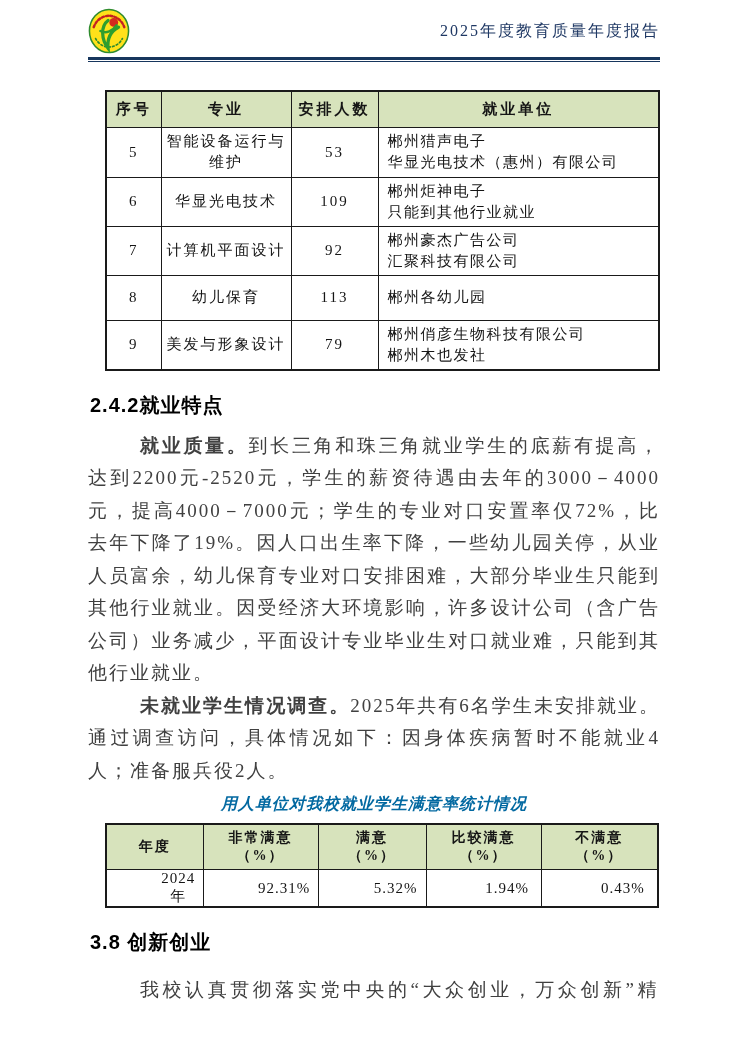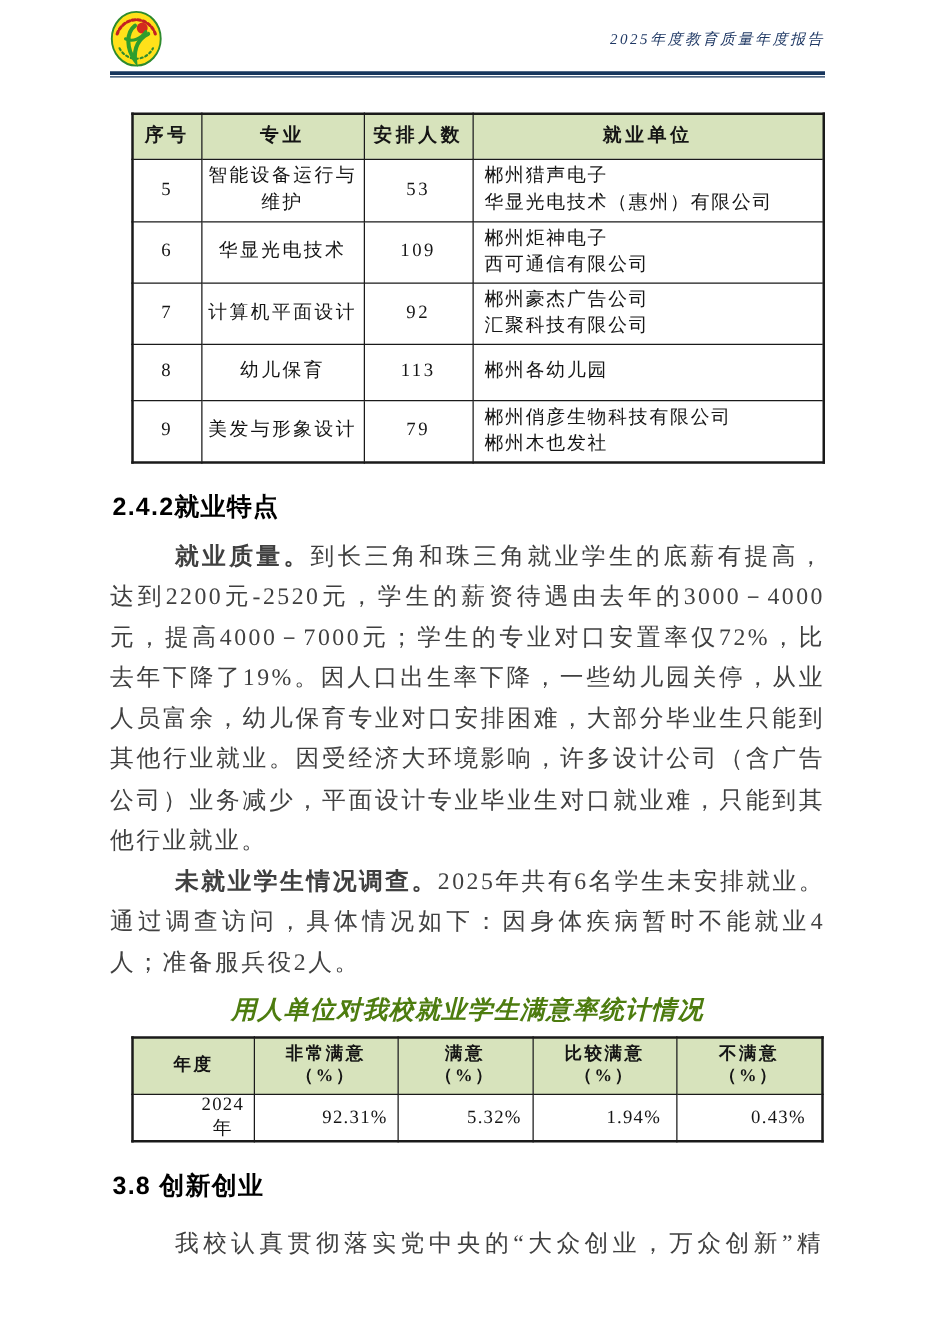--- a/index.html
+++ b/index.html
@@ -9,22 +9,22 @@
   html,body{background:#ffffff;}
   .page{position:relative; width:750px; height:1060px; background:#fff; overflow:hidden;
         font-family:"Liberation Serif", serif; color:var(--ink);}
   .content{margin:0 90px 0 88px; width:572px;}
 
   
   .header{display:flex; align-items:center; padding-top:8px; height:54px;}
   .logo{flex:0 0 auto;}
   .school{margin-left:7px; font-family:"Liberation Sans", sans-serif; font-weight:bold;
           font-size:18px; letter-spacing:1px; color:var(--navy);}
-  .rtitle{margin-left:auto; font-size:12px; letter-spacing:2px; color:var(--navy);
-          font-style:italic;}
+  .rtitle{margin-left:auto; font-size:16px; letter-spacing:2px; color:var(--navy);
+          }
   .rule-thick{margin-top:3px; height:3px; background:var(--rule);}
   .rule-thin{margin-top:1px; height:1px; background:var(--rule);}
 
   
   table{border-collapse:collapse; table-layout:fixed;}
   .emp{margin:28px 0 0 17px; width:553px; border:2px solid var(--border);}
   .emp th,.emp td{border:1px solid var(--border); font-size:15px; letter-spacing:2px;
       vertical-align:middle; text-align:center; padding:3px 4px; line-height:21px;}
   .emp th{background:var(--green); font-weight:bold; height:36px; letter-spacing:3px;}
   .emp td.l{text-align:left; padding-left:9px; letter-spacing:1.5px;}
@@ -34,22 +34,22 @@
 
   
   .h2{margin:21px 0 0 2px; font-family:"Liberation Sans", sans-serif; font-weight:bold;
       font-size:20px; letter-spacing:1px; color:#000;}
   p.body{margin-top:11px; font-size:19px; line-height:32.5px; letter-spacing:2px;
       text-align:justify; text-indent:52px; color:#404040;}
   p.body b{letter-spacing:2px;}
   p.p2{margin-top:0;}
   p.p3{margin-top:18px; letter-spacing:3.5px; text-align-last:justify;}
 
-  .caption{margin-top:7px; text-align:center; font-weight:bold; font-size:20px;
-      letter-spacing:1px; font-style:italic; color:#4d7c0f;}
+  .caption{margin-top:7px; text-align:center; font-weight:bold; font-size:16px;
+      letter-spacing:1px; font-style:italic; color:#0369a1;}
 
   .sat{margin:8px 0 0 17px; width:552px; border:2px solid var(--border);}
   .sat th,.sat td{border:1px solid var(--border); text-align:center; vertical-align:middle;}
   .sat th{background:var(--green); font-weight:bold; font-size:14px; line-height:18px;
       padding:4px 0; letter-spacing:2px; height:41px;}
   .sat td{font-size:15px; height:24px; letter-spacing:1px;padding-left:47px;}
 
   .pagenum{position:absolute; left:0; right:0; bottom:70px; text-align:center;
       font-size:13px; font-weight:bold; color:#222; font-family:"Liberation Sans", sans-serif;}
 </style>
@@ -94,21 +94,21 @@
           <td>智能设备运行与维护</td>
           <td>53</td>
           <td class="l pre">郴州猎声电子
 华显光电技术（惠州）有限公司</td>
         </tr>
         <tr>
           <td>6</td>
           <td>华显光电技术</td>
           <td>109</td>
           <td class="l pre">郴州炬神电子
-西可通信有限公司</td>
+只能到其他行业就业</td>
         </tr>
         <tr>
           <td>7</td>
           <td>计算机平面设计</td>
           <td>92</td>
           <td class="l pre">郴州豪杰广告公司
 汇聚科技有限公司</td>
         </tr>
         <tr>
           <td>8</td>

